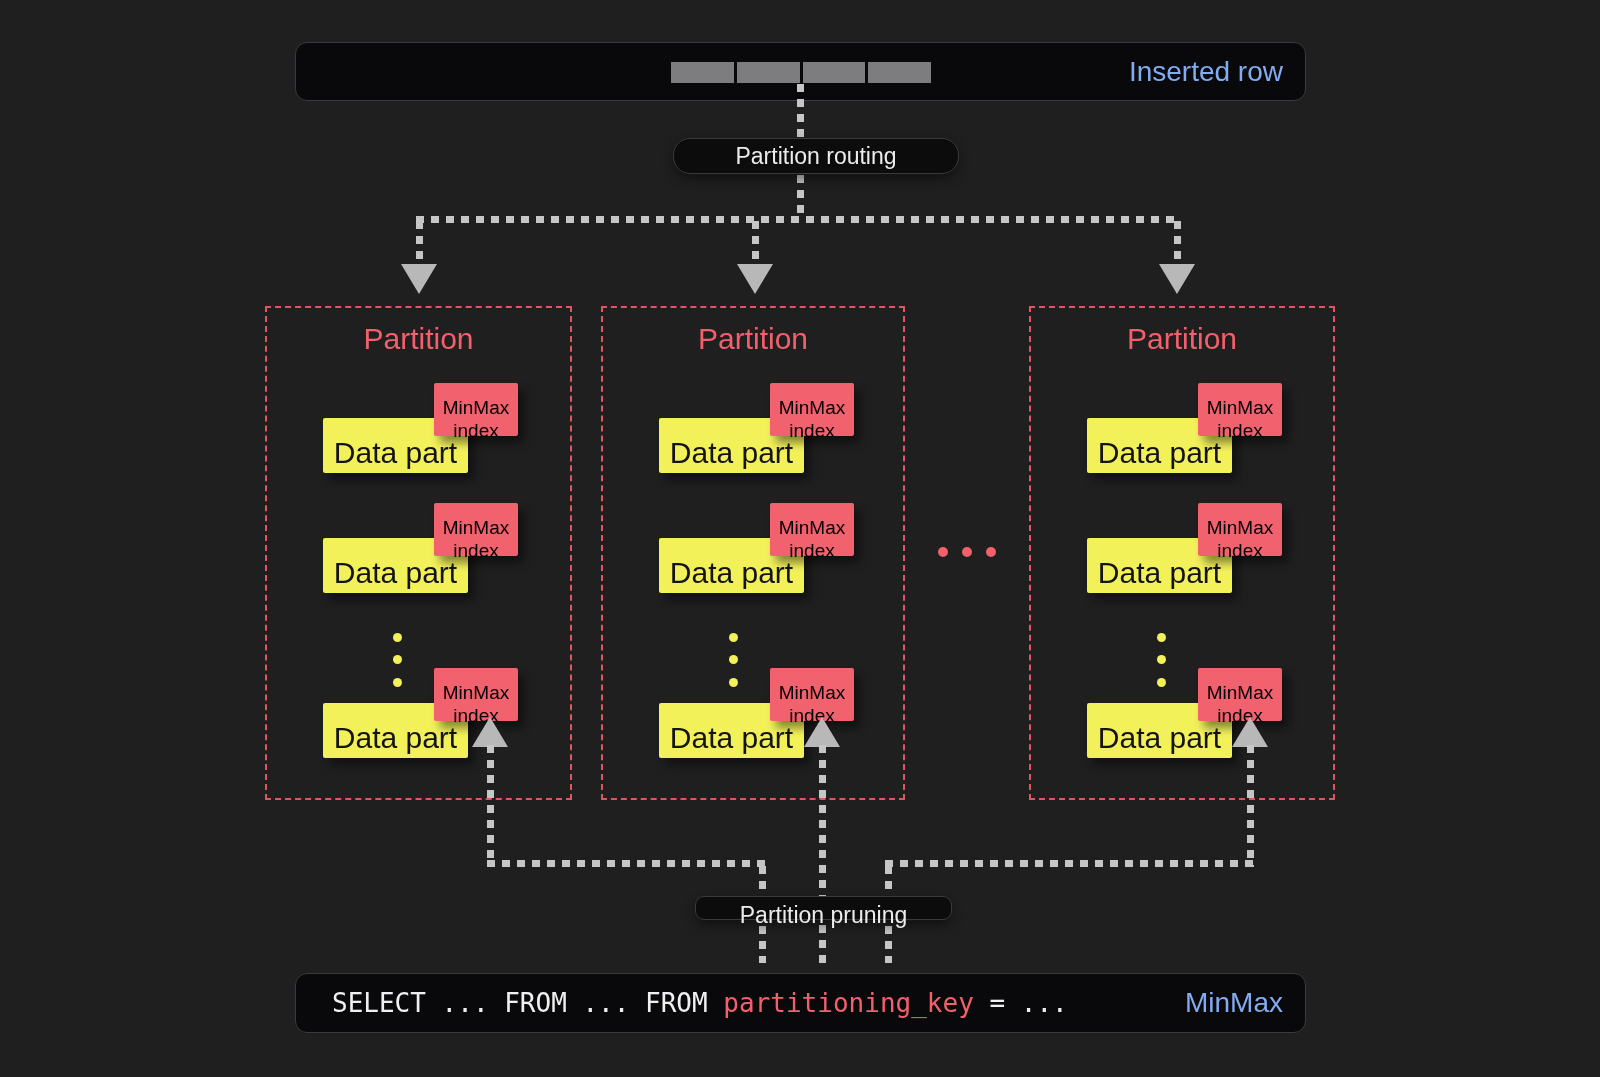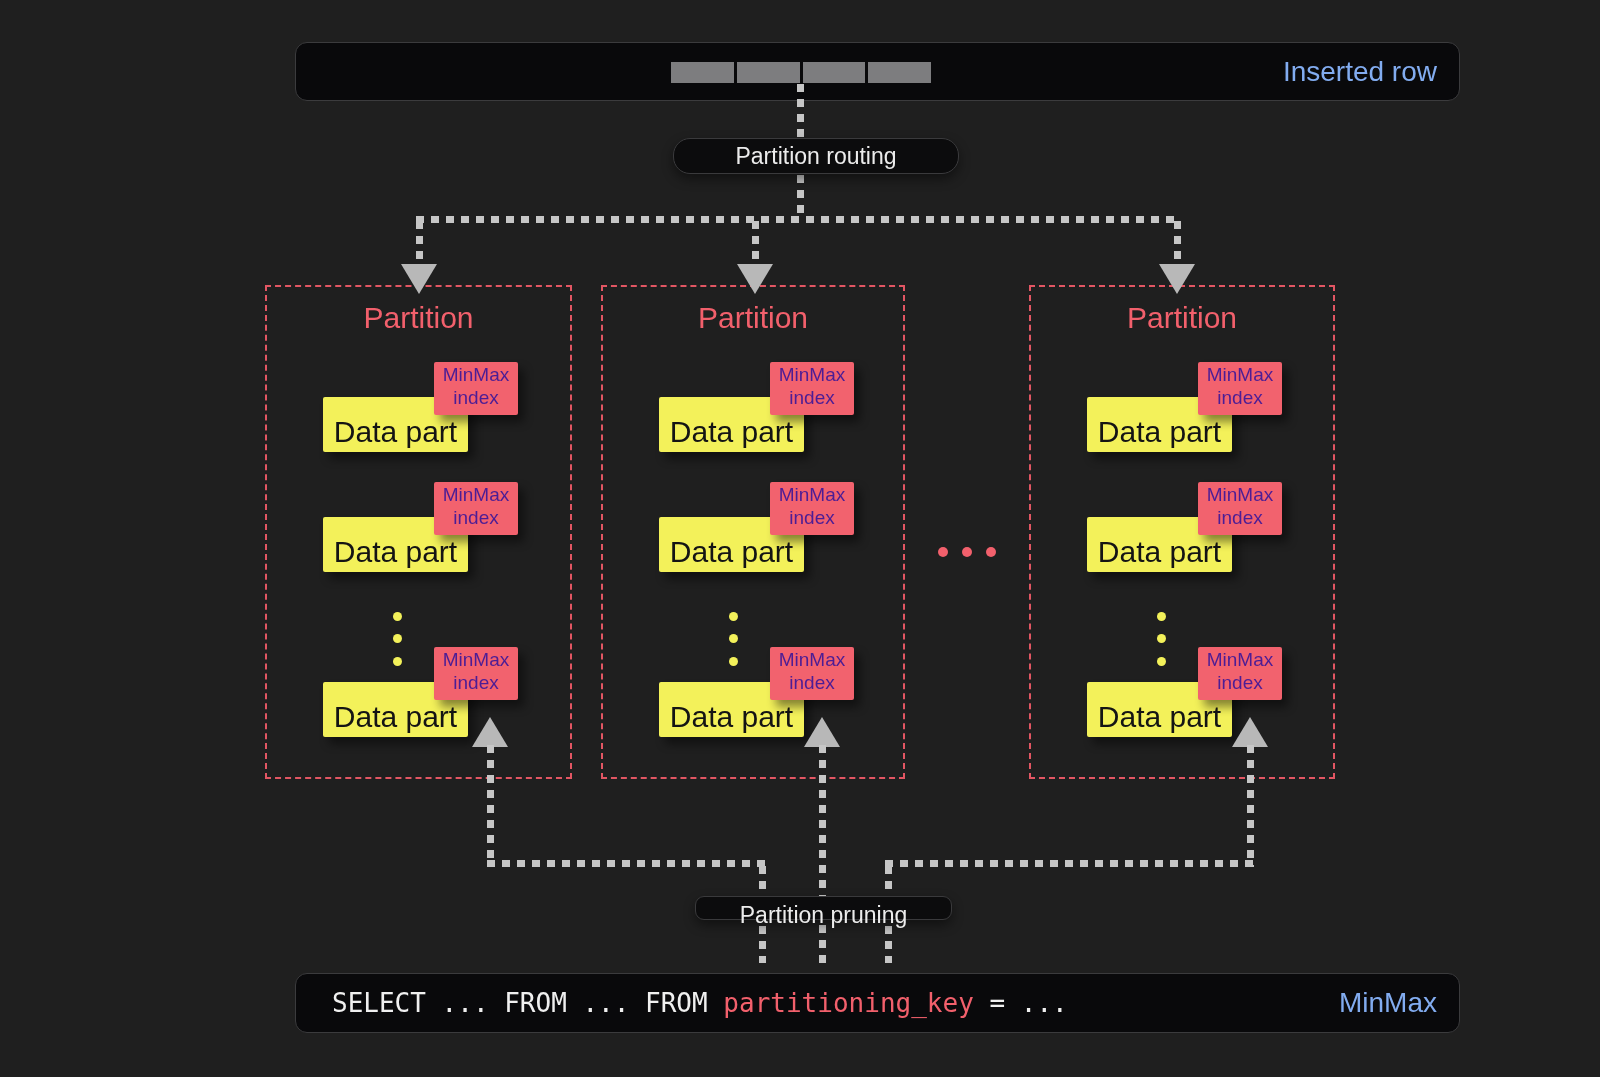--- a/index.html
+++ b/index.html
@@ -15,21 +15,21 @@
     --segment_gray:#7d7d7f;
     --sql_text:#f0f0f0;
   }
   html,body{margin:0;padding:0;background:var(--bg);}
   .canvas{
     position:relative;width:1600px;height:1077px;background:var(--bg);
     overflow:hidden;font-family:"Liberation Sans","DejaVu Sans",sans-serif;
   }
   
   .bar{
-    position:absolute;left:295px;width:1165px;height:59px;
+    position:absolute;left:295px;width:1011px;height:59px;
     background:var(--bar_bg);border:1.5px solid var(--bar_border);
     border-radius:12px;box-sizing:border-box;
   }
   .top-bar{top:42px;}
   .query-bar{top:973px;height:60px;}
   .bar-label{
     position:absolute;right:22px;top:50%;transform:translateY(-50%);
     color:var(--accent_blue);font-size:28px;white-space:nowrap;
   }
   .segments{
@@ -67,37 +67,37 @@
     border-left:18px solid transparent;border-right:18px solid transparent;
     border-top:30px solid var(--arrow_gray);
   }
   .arrow-up{
     position:absolute;width:0;height:0;z-index:4;
     border-left:18px solid transparent;border-right:18px solid transparent;
     border-bottom:30px solid var(--arrow_gray);
   }
   
   .partition{
-    position:absolute;top:285px;height:494px;box-sizing:border-box;
+    position:absolute;top:306px;height:494px;box-sizing:border-box;
     border:2px dashed #e25663;
   }
   .p0{left:265px;width:307px;}
   .p1{left:601px;width:304px;}
   .p2{left:1029px;width:306px;}
   .partition-title{
     position:absolute;top:14px;left:0;width:100%;text-align:center;
     color:var(--salmon);font-size:30px;
   }
   .part-group{position:absolute;left:56px;width:196px;height:105px;}
   .g1{top:75px;} .g2{top:195px;} .g3{top:360px;}
   .minmax{
     position:absolute;left:111px;top:0;width:84px;height:53px;
     background:var(--minmax_red,#f2626e);background:#f2626e;
-    color:#4c1d95;font-size:19px;line-height:23px;text-align:center;
-    padding-top:1px;box-sizing:border-box;border-radius:2px;
+    color:#000000;font-size:19px;line-height:23px;text-align:center;
+    padding-top:13px;box-sizing:border-box;border-radius:2px;
     box-shadow:6px 7px 10px rgba(0,0,0,.45);z-index:3;
   }
   .datapart{
     position:absolute;left:0;top:35px;width:145px;height:55px;
     background:var(--yellow);color:#141414;font-size:30px;
     text-align:center;line-height:70px;border-radius:2px;
     box-shadow:6px 7px 10px rgba(0,0,0,.45);z-index:2;white-space:nowrap;
   }
   .vdots{position:absolute;left:126px;top:0;width:9px;height:100%;}
   .vdots i{

